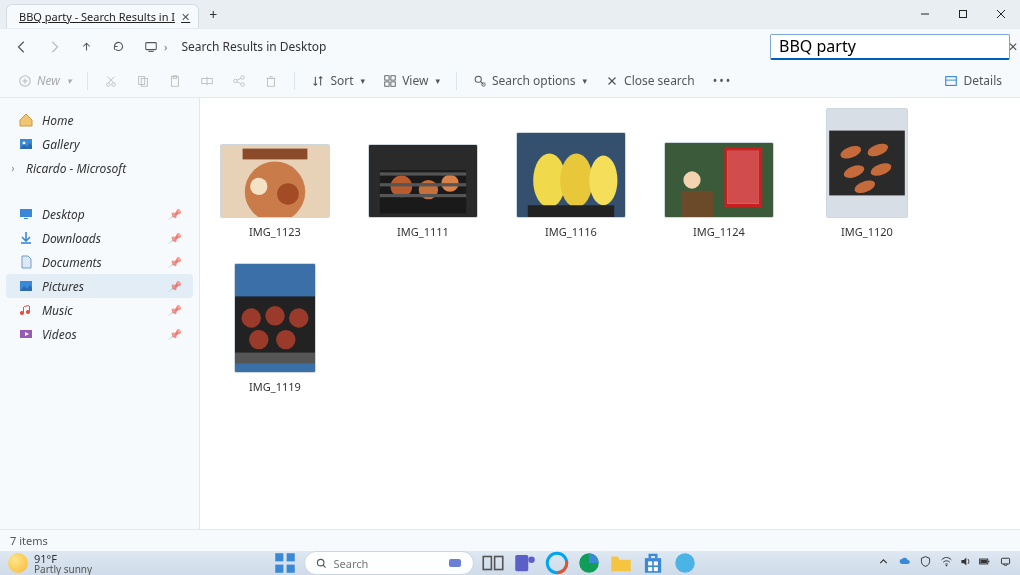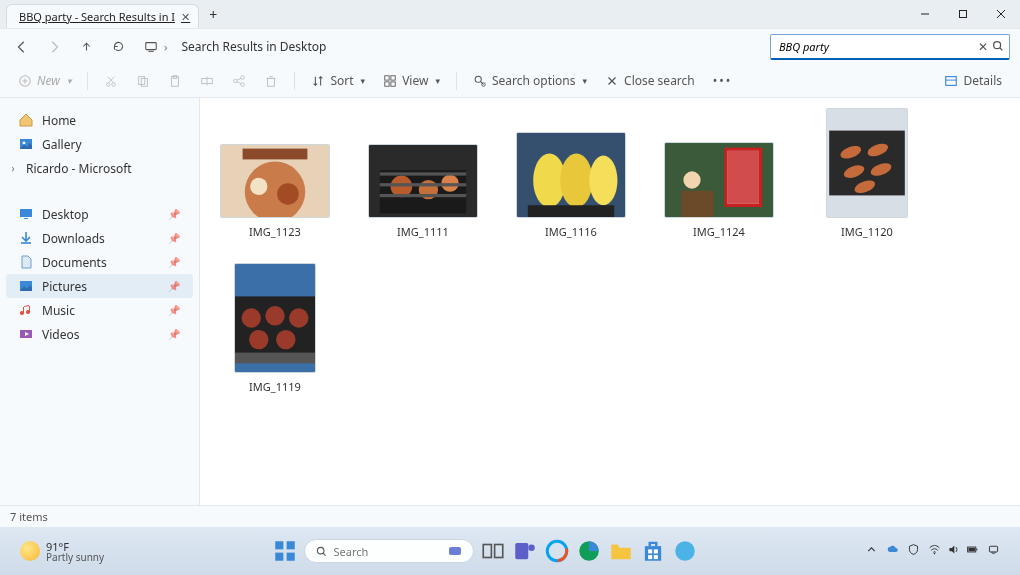--- a/index.html
+++ b/index.html
@@ -16,36 +16,36 @@
 
   
   .nav-row { height: 36px; background: #f7fafd; display: flex; align-items: center; padding: 0 10px; gap: 8px; border-top: 1px solid #e5eaf0;}
   .nav-btn { width: 24px; height: 24px; display: flex; align-items: center; justify-content: center; color: #555; border-radius: 4px; }
   .nav-btn svg { width: 13px; height: 13px; }
   .nav-btn.back svg, .nav-btn.fwd svg { width: 14px; height: 14px; }
   .addr-pc { display:flex; align-items:center; gap:6px; font-size: 12px; color: #333; padding: 0 6px; }
   .addr-pc svg { width: 14px; height: 14px; }
   .addr-text { font-size: 12px; color: #333; flex: 1; }
   .search-box { width: 240px; height: 26px; border: 1px solid #7aa5d8; background: #fff; display: flex; align-items: center; padding: 0 4px 0 8px; font-size: 12px; border-radius: 2px; border-bottom: 2px solid #005fb8;}
-  .search-box input { border: none; outline: none; flex: 1; font-size: 11px; background: transparent; font-style: italic; }
+  .search-box input { border: none; outline: none; flex: 1; font-size: 16px; background: transparent; }
   .search-box .sicon { width: 14px; display:flex; align-items:center; justify-content:center; color:#555; }
   .search-box .clear { color:#555; width: 16px; text-align:center; cursor:pointer; }
 
   
   .toolbar { height: 34px; background: #f7fafd; display: flex; align-items: center; padding: 0 10px; gap: 2px; font-size: 12px; color: #777; border-bottom: 1px solid #e3e8ee; }
   .tbtn { display: flex; align-items: center; gap: 5px; padding: 4px 8px; border-radius: 4px; color: #555; }
   .tbtn svg { width: 14px; height: 14px; }
   .tbtn.dim { color: #aaa; font-style: italic; }
   .tbtn .chev { font-size: 9px; margin-left: 2px; }
   .sep { width: 1px; height: 18px; background: #dde3ea; margin: 0 6px; }
   .tool-spacer { flex: 1; }
 
   
   .main { flex: 1; display: flex; background: #fff; overflow: hidden; }
-  .sidebar { width: 200px; background: #f7fafd; border-right: 1px solid #e3e8ee; padding-top: 6px; font-size: 12px; color: #333; display:flex; flex-direction:column; }
+  .sidebar { width: 200px; background: #f7fafd; border-right: 1px solid #e3e8ee; padding-top: 6px; font-size: 12px; color: #333; display:flex; flex-direction:column;font-style:italic; }
   .navlist { padding: 4px 0; }
   .navitem { display:flex; align-items:center; gap:8px; padding: 4px 12px; height: 24px; border-radius: 4px; margin: 0 6px; }
   .navitem .pin { margin-left:auto; color:#888; font-size:10px; opacity: 0.6; }
   .navitem.selected { background: #e3edf6; }
   .navitem .icon { width: 16px; height:16px; display:flex; align-items:center; justify-content:center; }
   .nav-spacer { height: 14px; }
   .expand-row { display:flex; align-items:center; gap:4px; padding: 4px 6px; height:24px; margin: 0 2px;}
   .expand-row .chev { font-size: 10px; color:#777; width: 10px; text-align:center; }
 
   
@@ -53,21 +53,21 @@
   .grid { display: flex; flex-wrap: wrap; gap: 24px 38px; align-items: flex-end; }
   .thumb { width: 110px; display:flex; flex-direction:column; align-items:center; gap:6px; }
   .thumb .imgbox { width: 110px; background:#ddd; border:1px solid #cfd7de; border-radius:2px; display:flex; align-items:center; justify-content:center; overflow:hidden; }
   .thumb .imgbox svg { width: 100%; height: 100%; }
   .thumb .label { font-size: 11px; color:#333; text-align:center; white-space:nowrap; }
 
   
   .status-bar { height: 22px; background:#f7fafd; border-top:1px solid #e3e8ee; display:flex; align-items:center; padding: 0 10px; font-size:11px; color:#555; }
 
   
-  .taskbar { height: 48px; background: linear-gradient(#dee8f3, #cfdbe9); display:flex; align-items:center; padding: 0 20px; gap: 8px; font-size: 11px; color:#333; }
+  .taskbar { height: 24px; background: linear-gradient(#dee8f3, #cfdbe9); display:flex; align-items:center; padding: 0 8px; gap: 8px; font-size: 11px; color:#333; }
   .tb-left { display:flex; align-items:center; gap:6px; }
   .tb-weather-icon { width:20px; height:20px; border-radius:50%; background: radial-gradient(circle at 35% 35%, #ffe68a, #f7b733); position:relative; }
   .tb-weather-text { display:flex; flex-direction:column; line-height:1; }
   .tb-center { margin: 0 auto; display:flex; align-items:center; gap: 6px; }
   .tb-search { display:flex; align-items:center; gap:6px; width: 170px; height:24px; background:#fdfefe; border:1px solid #cbd6e2; border-radius: 12px; padding: 0 10px; }
   .tb-icon { width: 26px; height:26px; border-radius:4px; display:flex; align-items:center; justify-content:center; }
   .tb-right { display:flex; align-items:center; gap: 8px; color:#333; }
   .tb-right .sys { display:flex; align-items:center; gap:6px; font-size:12px; }
   .tb-right svg { width:13px; height:13px; }
 

